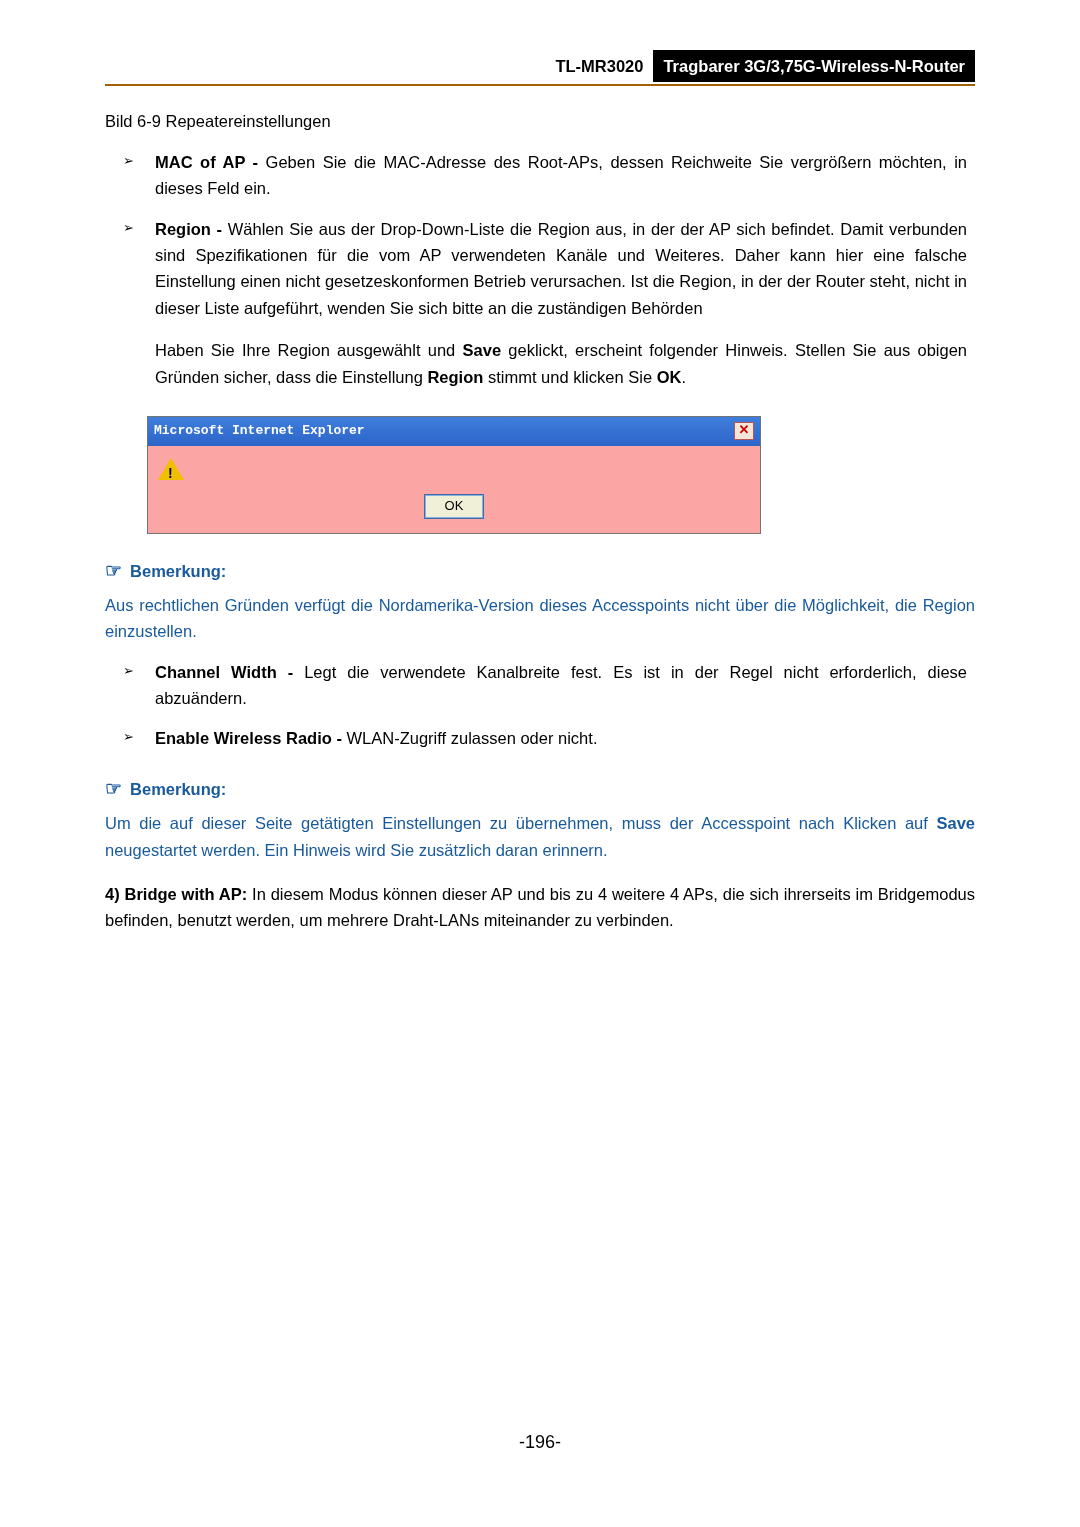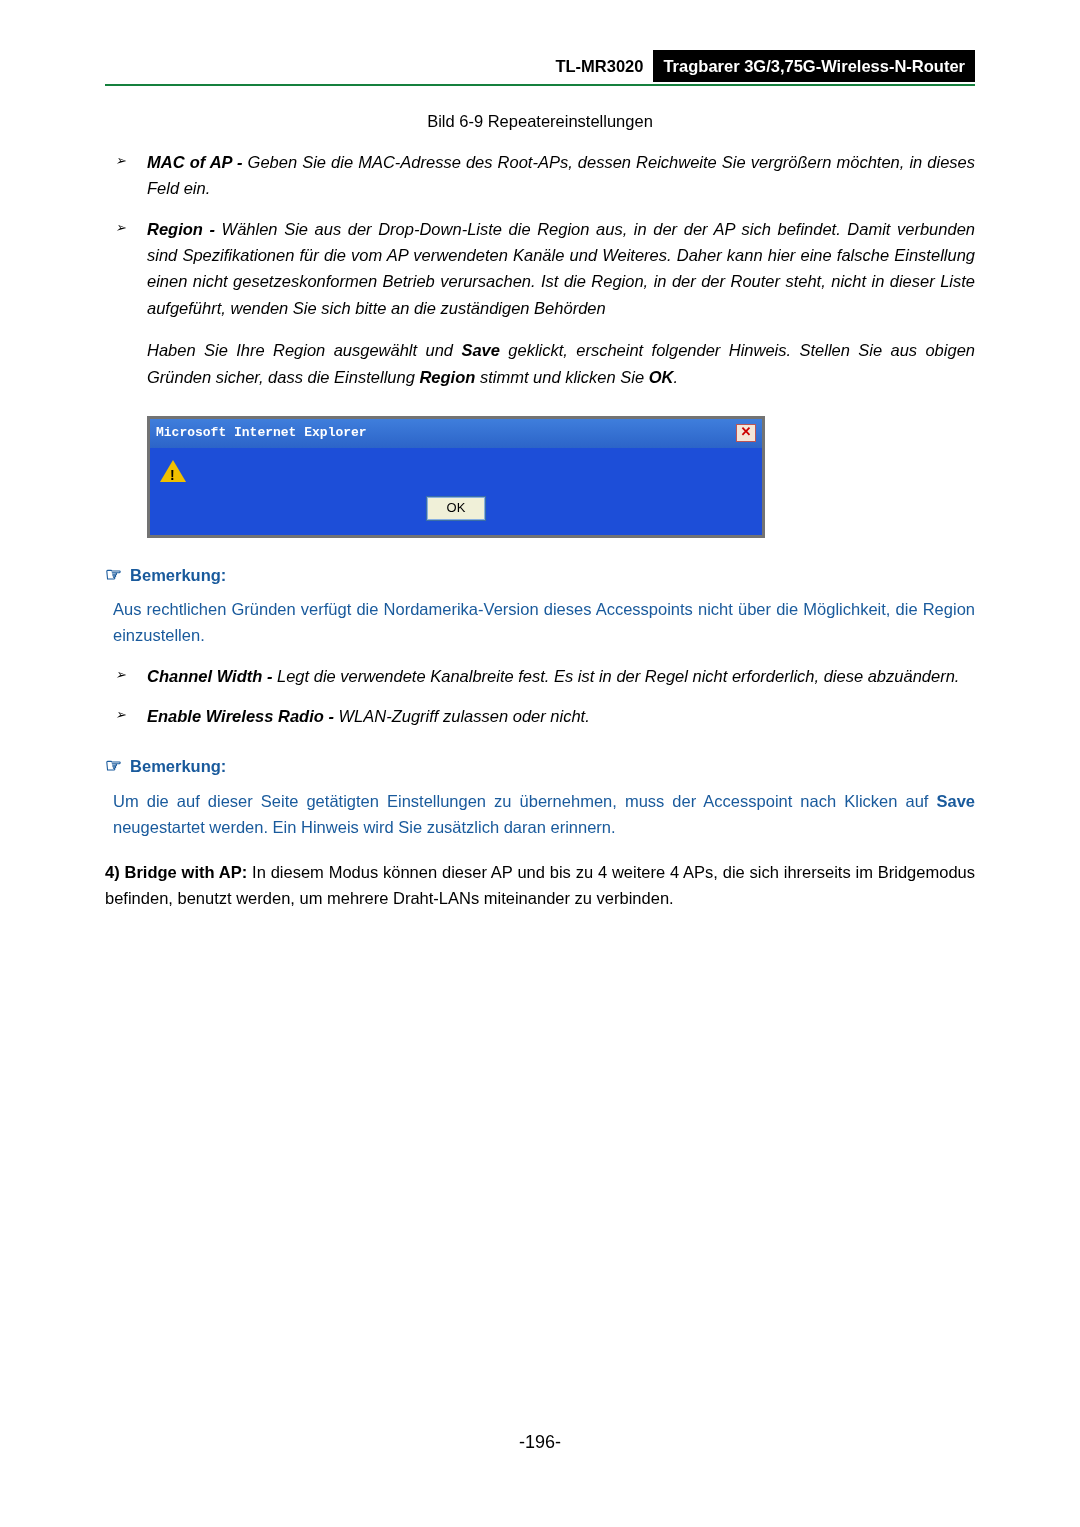--- a/index.html
+++ b/index.html
@@ -13,46 +13,44 @@
   }
   .page {
     width: 1080px;
     height: 1527px;
     margin: 0 auto;
     position: relative;
     box-sizing: border-box;
     padding: 50px 105px 0 105px;
   }
   .header-line {
-    border-bottom: 2px solid #15803d;
+    border-bottom: 2px solid #a16207;
     padding-bottom: 2px;
     text-align: right;
     font-weight: bold;
     white-space: nowrap;
   }
   .header-model {
     display: inline-block;
     padding: 2px 6px;
   }
   .header-title {
     display: inline-block;
     background: #000;
     color: #fff;
     padding: 3px 10px;
     margin-left: 4px;
   }
   .figure-caption {
-    text-align: center;
     margin-top: 22px;
     margin-bottom: 12px;
   }
   .bullet-list {
-    margin: 0;
+    margin: 8px;
     padding: 0;
-    font-style: italic;
   }
   .bullet-item {
     position: relative;
     padding-left: 42px;
     margin: 14px 0 0 0;
     text-align: justify;
   }
   .bullet-item::before {
     content: "➢";
     position: absolute;
@@ -64,22 +62,22 @@
   .bullet-sub {
     margin-top: 16px;
     padding-left: 42px;
     text-align: justify;
   }
   .dialog-wrap {
     margin: 26px 0 22px 42px;
   }
   .dialog {
     width: 612px;
-    border: 3px solid #737373;
-    background: #1d4ed8;
+    border: 1px solid #737373;
+    background: #fca5a5;
     font-family: "Courier New", monospace;
     font-size: 12px;
   }
   .dialog-titlebar {
     background: linear-gradient(#3f7edc, #2c64c8);
     color: #fff;
     padding: 4px 6px;
     display: flex;
     justify-content: space-between;
     align-items: center;
@@ -148,21 +146,21 @@
     font-weight: bold;
     margin: 22px 0 6px 0;
   }
   .note-head .hand {
     font-size: 19px;
     margin-right: 8px;
   }
   .note-body {
     color: #195a9c;
     text-align: justify;
-    margin: 4px 0 12px 8px;
+    margin: 4px 0 12px 0;
   }
   .para {
     margin: 14px 0 0 0;
     text-align: justify;
   }
   .numbered {
     margin: 18px 0 0 0;
     text-align: justify;
   }
   .numbered .num {

